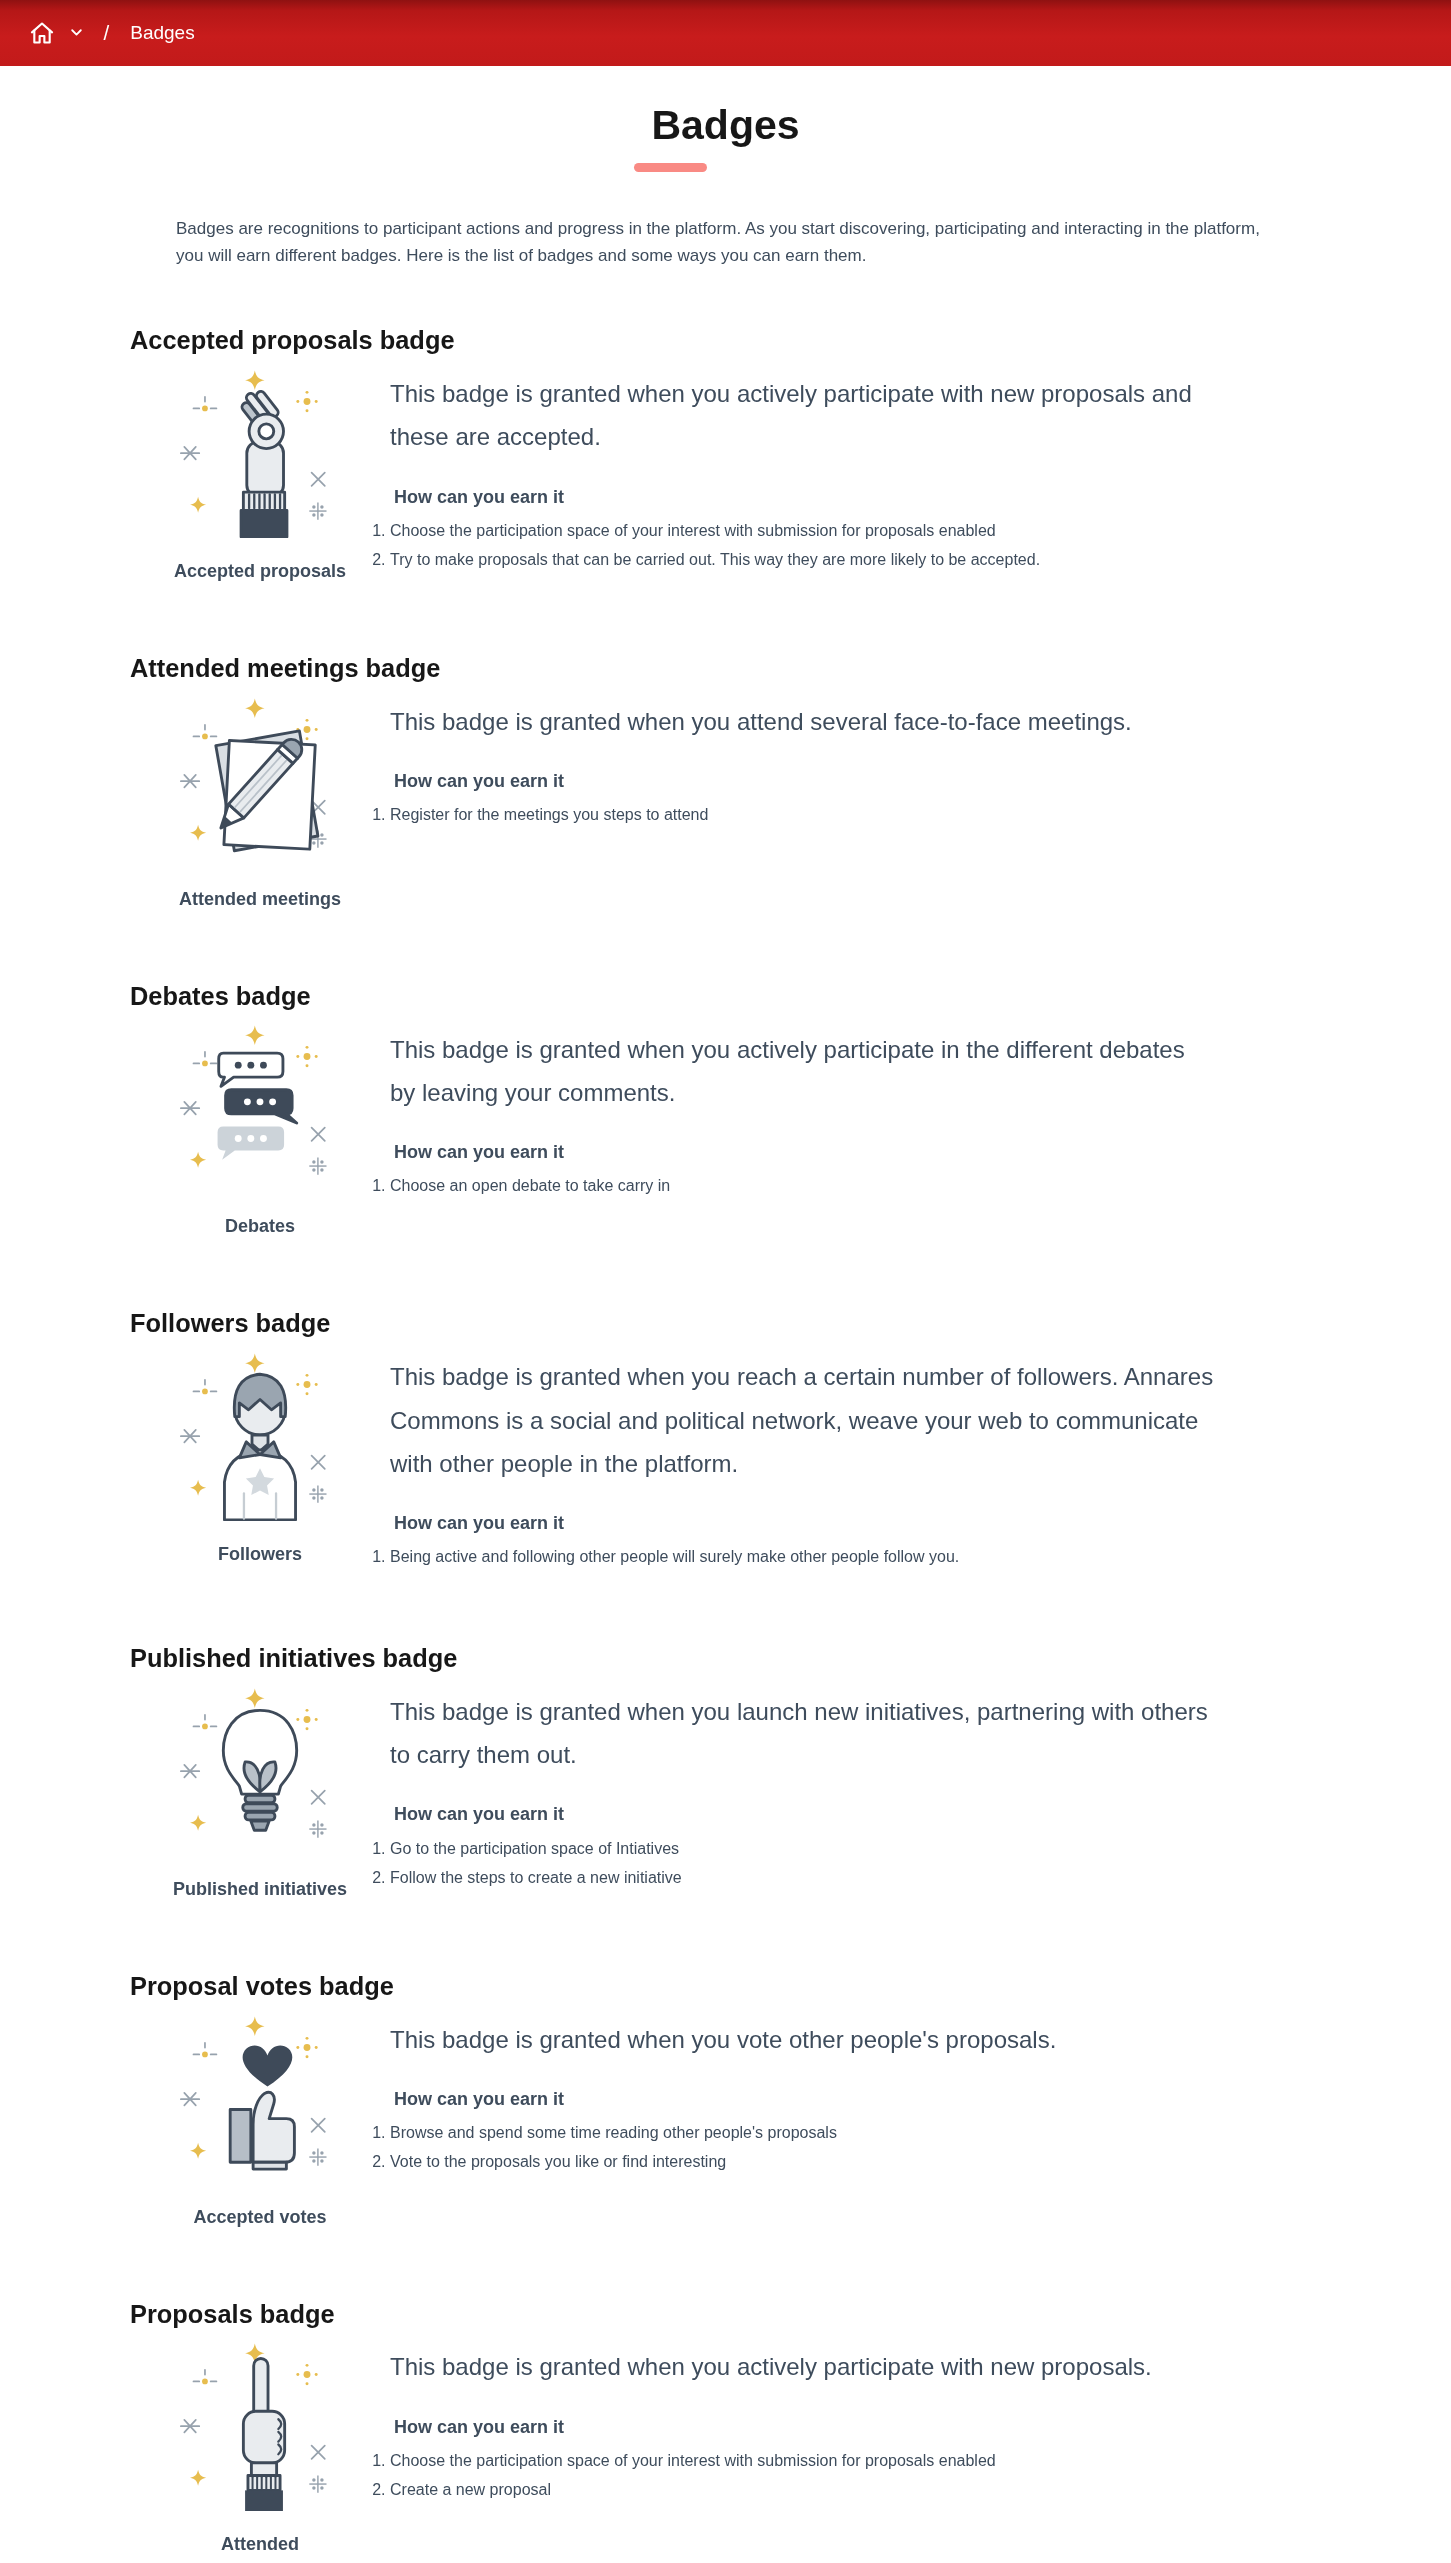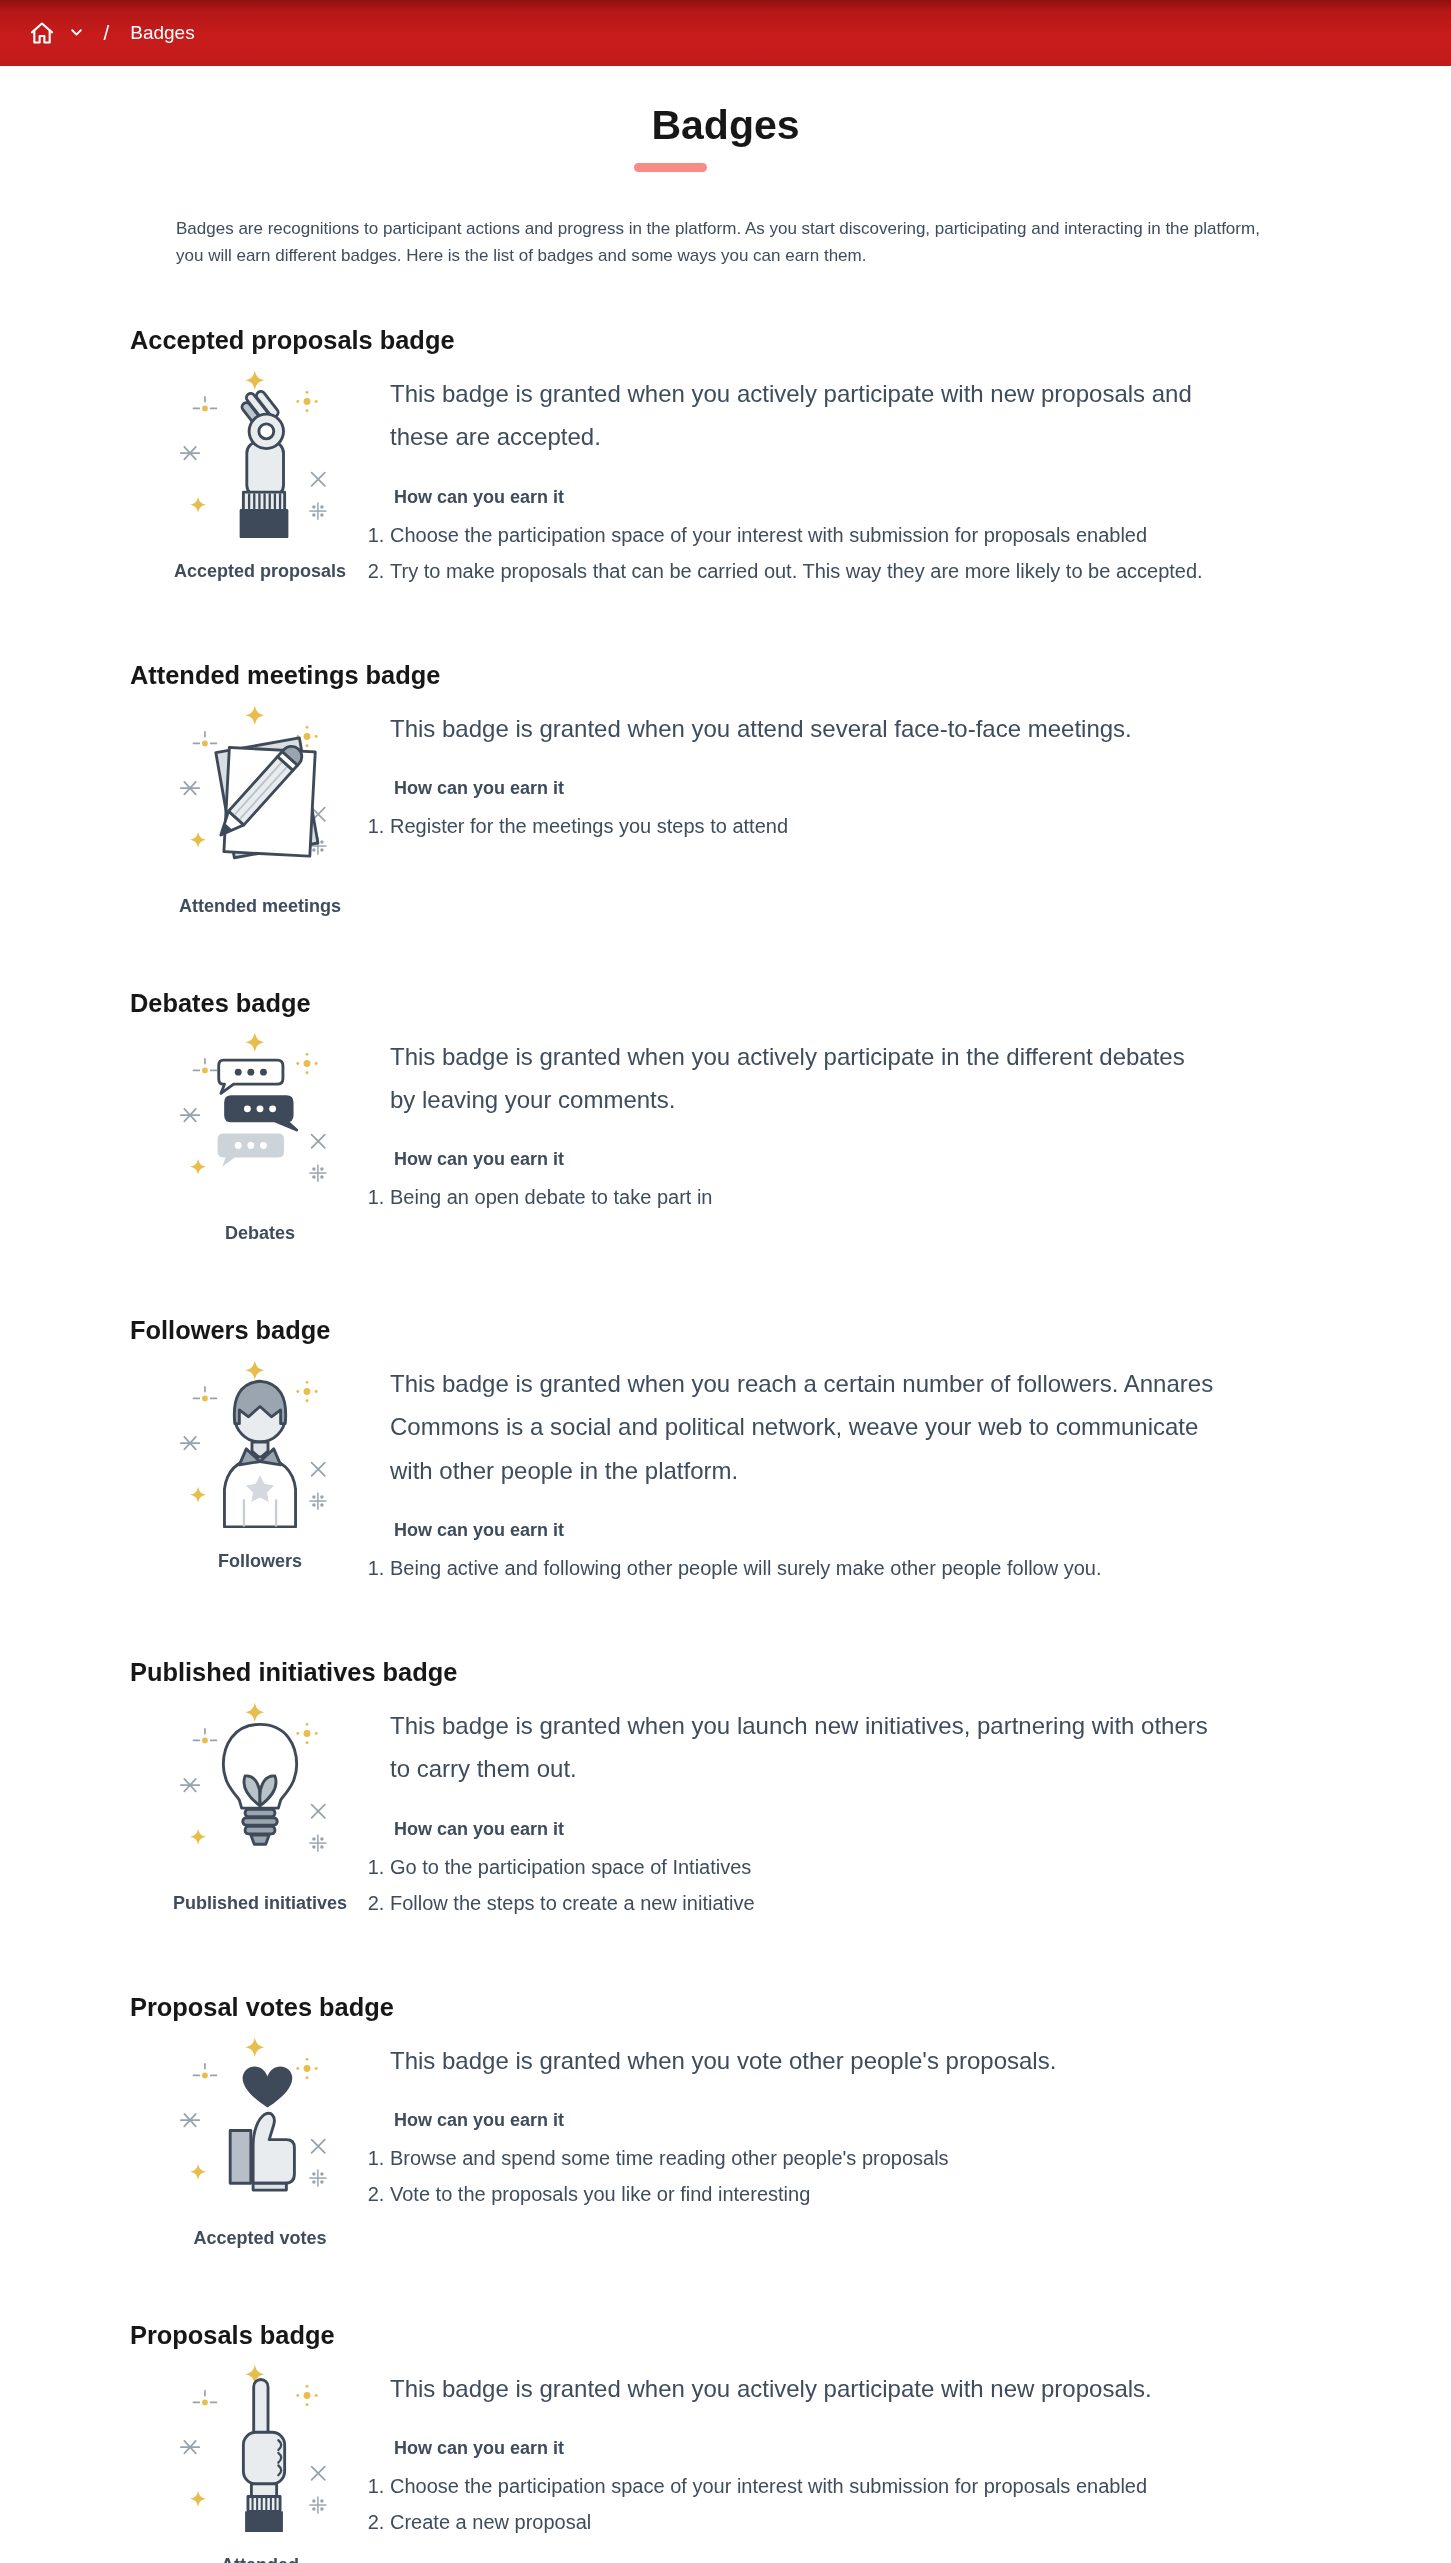--- a/index.html
+++ b/index.html
@@ -23,21 +23,21 @@
   .badge-section{margin:0 0 72px;}
   .badge-heading{font-size:25.4px;line-height:1.17;font-weight:700;color:var(--heading-ink);margin:0 0 10px;}
   .badge-row{display:flex;align-items:flex-start;}
   .badge-figure{flex:0 0 260px;margin:0;text-align:center;}
   .badge-art{width:172px;height:172px;display:inline-block;}
   .badge-caption{display:block;font-size:18px;font-weight:700;color:var(--body-ink);margin-top:21px;}
   .badge-body{flex:1;max-width:825px;padding-top:6.2px;box-sizing:border-box;}
   .badge-desc{margin:0 0 22px;font-size:24px;line-height:1.8;}
   .how-heading{font-size:18px;font-weight:700;margin:4px;line-height:1.8;}
   ol.steps{margin:0;padding-left:0;list-style-position:outside;}
-  ol.steps li{font-size:20px;line-height:1.8;margin:0;}
+  ol.steps li{font-size:16px;line-height:1.8;margin:0;}
   .defs-holder{position:absolute;width:0;height:0;overflow:hidden;}
 </style>
 </head>
 <body>
 
 <svg class="defs-holder" aria-hidden="true">
   <defs>
     <g id="sparkles">
       <path d="M141 8 C143.5 19 147 22.5 158 25 C147 27.5 143.5 31 141 42 C138.5 31 135 27.5 124 25 C135 22.5 138.5 19 141 8 Z" fill="#e7bd4e"></path>
       <g fill="#e7bd4e">
@@ -271,21 +271,21 @@
       <figure class="badge-figure">
         <svg class="badge-art" viewBox="0 0 300 300">
               <use href="#chat-bubbles-icon"></use>
             </svg>
         <figcaption class="badge-caption">Debates</figcaption>
       </figure>
       <div class="badge-body">
         <p class="badge-desc">This badge is granted when you actively participate in the different debates by leaving your comments.</p>
         <p class="how-heading">How can you earn it</p>
         <ol class="steps">
-              <li>Being an open debate to take part in</li>
+              <li>Choose an open debate to take carry in</li>
             </ol>
       </div>
     </div>
   </section>
 
   <section class="badge-section">
     <h2 class="badge-heading">Followers badge</h2>
     <div class="badge-row">
       <figure class="badge-figure">
         <svg class="badge-art" viewBox="0 0 300 300">

